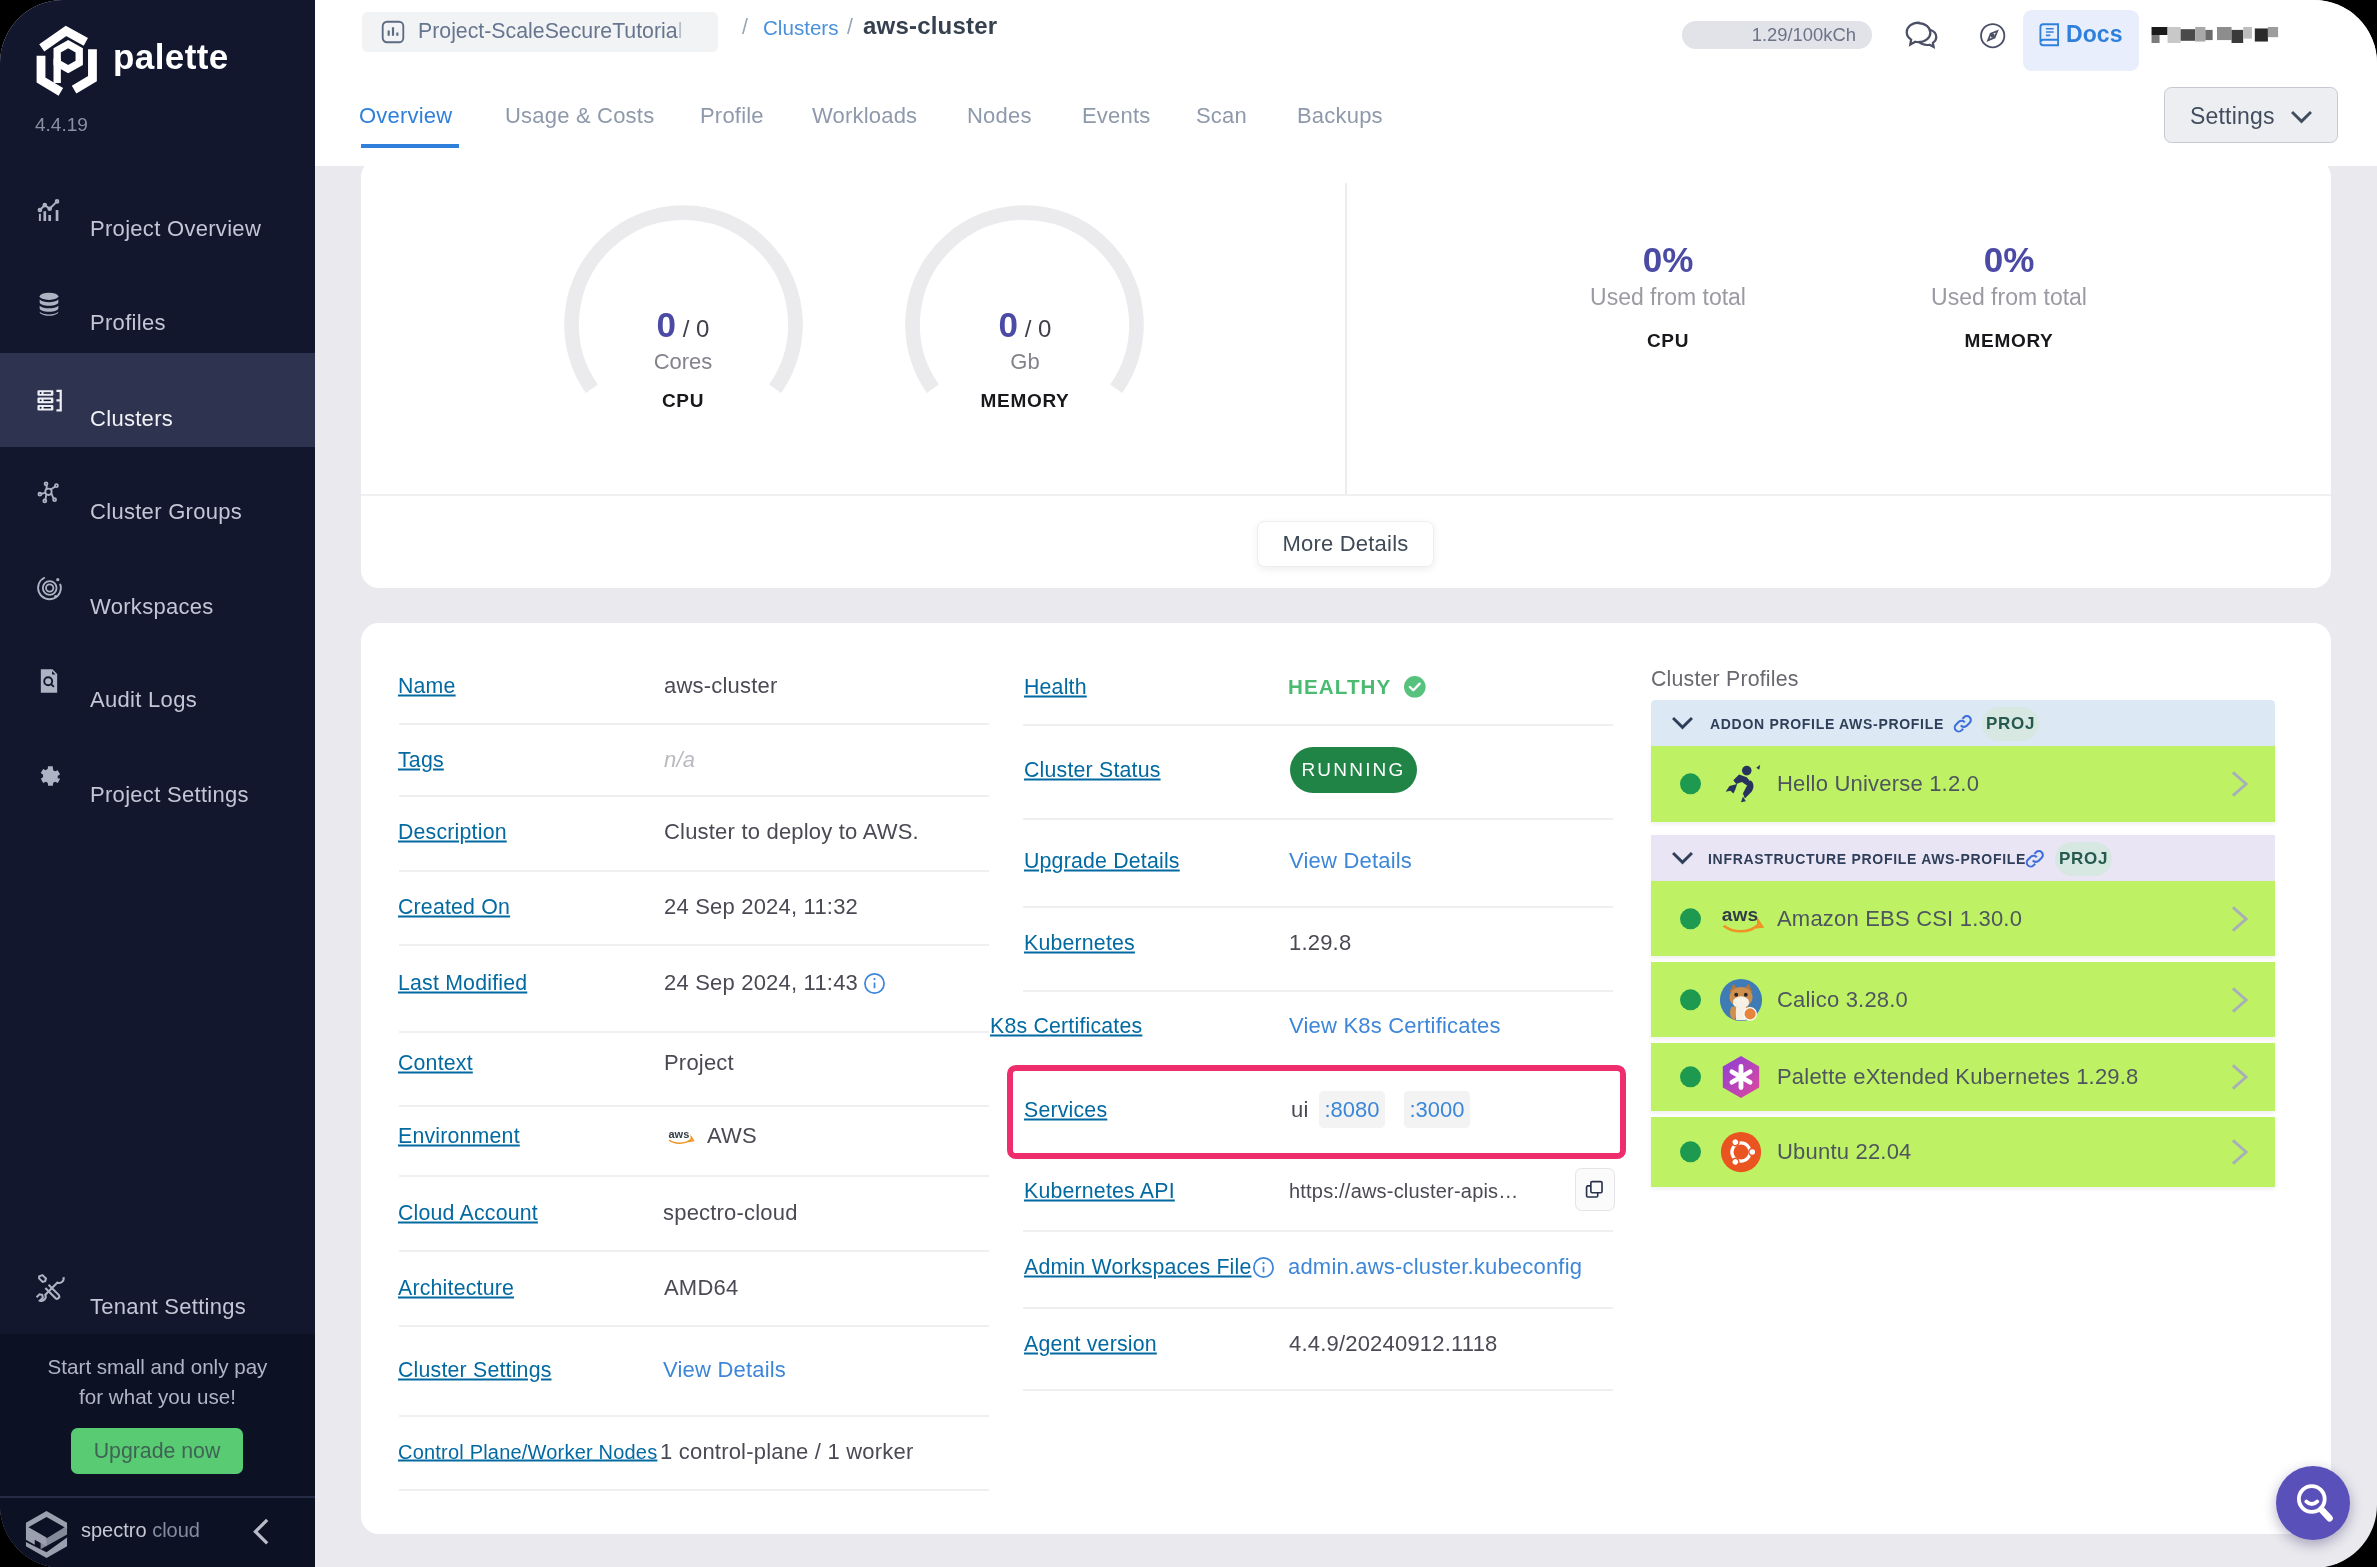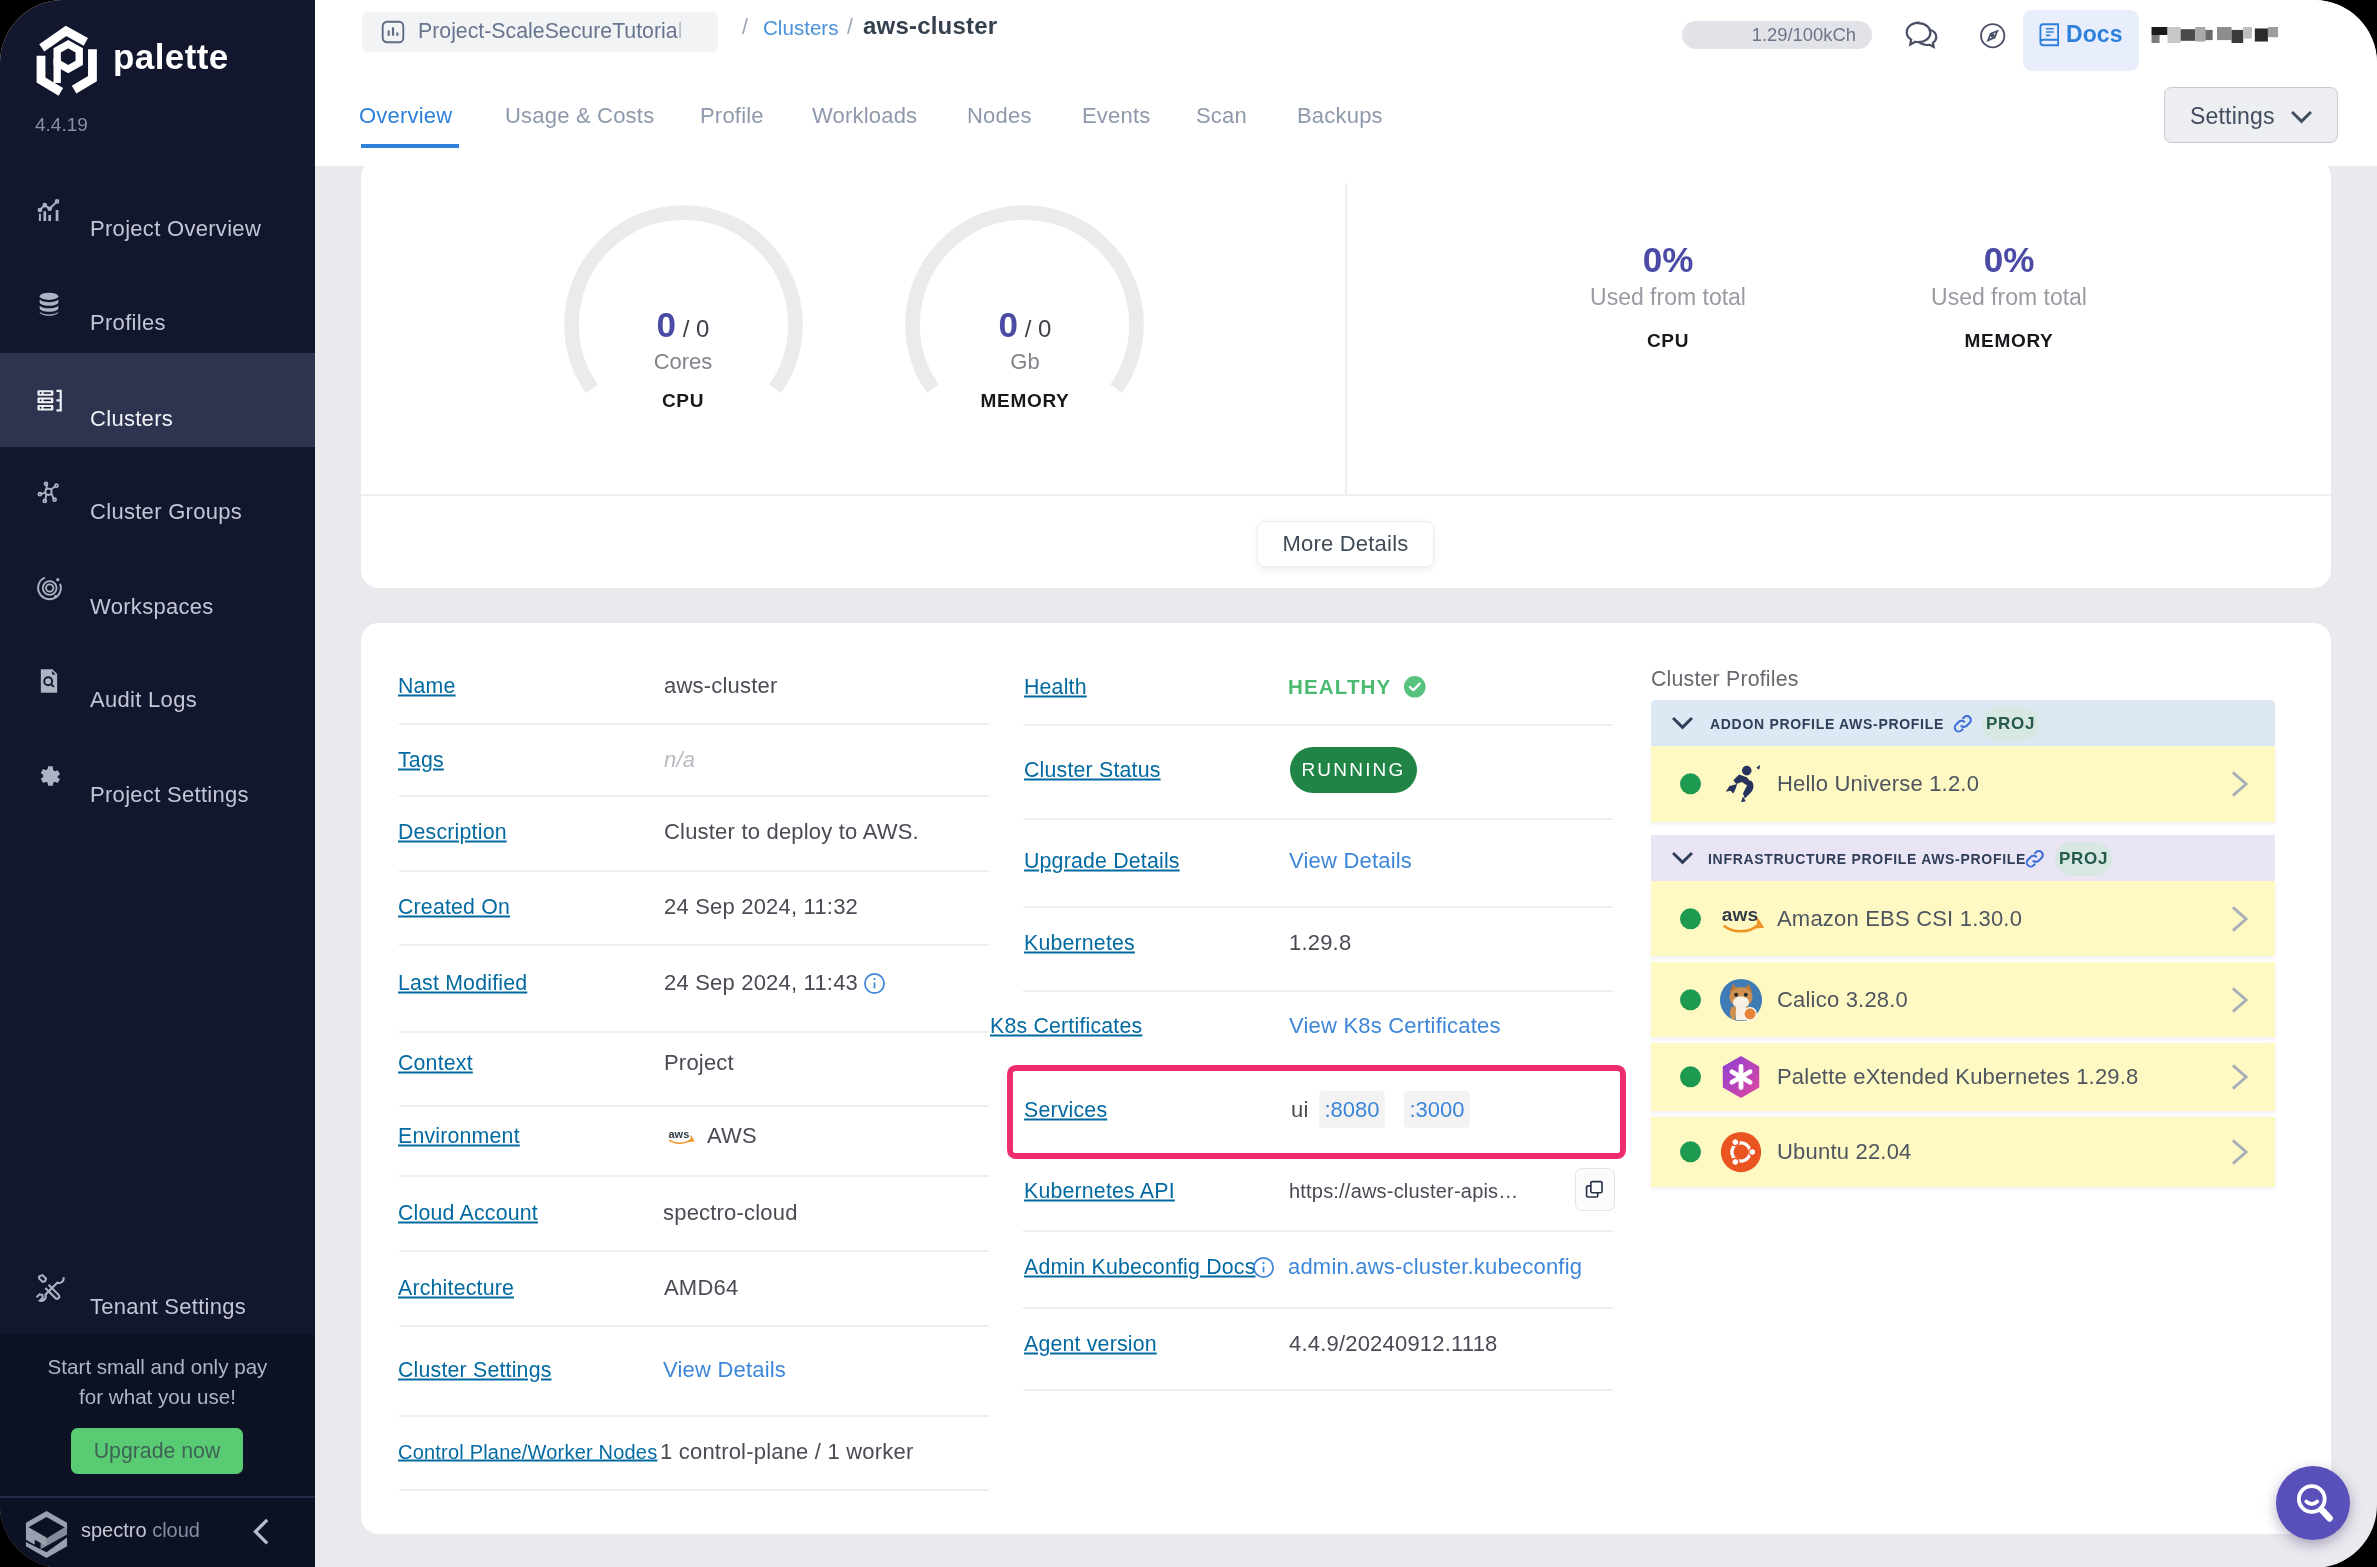--- a/index.html
+++ b/index.html
@@ -22,21 +22,21 @@
 #card1 { position:absolute; left:361px; top:159px; width:1970px; height:429px; background:#fff; border-radius:17.7px; }
 #card2 { position:absolute; left:361px; top:623px; width:1970px; height:911px; background:#fff; border-radius:17.7px; }
 .hdiv { position:absolute; height:1.5px; background:#efeff1; }
 .label { position:absolute; font-size:21.3px; color:#0369a1; letter-spacing:0.2px; white-space:nowrap; transform:translateY(-50%);text-decoration:underline; }
 .value { position:absolute; font-size:22px; color:#4a4a54; letter-spacing:0.2px; white-space:nowrap; transform:translateY(-50%); }
 .blue  { color:#3d86d8; }
 .ctr   { transform:translate(-50%,-50%); text-align:center; }
 
 
 .band { position:absolute; left:1290px; width:624px; height:46px; }
-.prow { position:absolute; left:1290px; width:624px; background:#fef9c3; box-shadow:0 2.2px 4.4px rgba(40,40,70,0.08);text-align:center; }
+.prow { position:absolute; left:1290px; width:624px; background:#bef264; box-shadow:0 2.2px 4.4px rgba(40,40,70,0.08);text-align:center; }
 .prow .nm { position:absolute; left:126px; top:50%; transform:translateY(-50%); font-size:22px; color:#4e555f; letter-spacing:0.2px; white-space:nowrap; }
 .dot { position:absolute; left:29px; width:21.3px; height:21.3px; border-radius:50%; background:#1d9950; top:50%; transform:translateY(-50%); }
 .chev { position:absolute; right:26.5px; top:50%; transform:translateY(-50%); }
 .plogo { position:absolute; left:67px; top:50%; transform:translateY(-50%); width:46px; height:46px; }
 </style>
 </head>
 <body>
 <div id="app">
   <div id="header">
 
@@ -199,21 +199,21 @@
     <div class="abs" style="left:1043px;top:468px;width:66px;height:37px;background:#f3f3f4;border-radius:4.4px;text-align:center;line-height:37px;font-size:22px;color:#3c86d9">:3000</div>
     <div class="label" style="left:663px;top:568px">Kubernetes API</div>
     <div class="value" style="left:928px;top:568px;max-width:233px;overflow:hidden;text-overflow:ellipsis;font-size:20px">https://aws-cluster-apiserver-1935073086.us-east-1.elb.amazonaws.com:6443</div>
     <div class="abs" style="left:1214px;top:545px;width:40px;height:43px;background:#fbfbfc;border:1.5px solid #e4e4e8;border-radius:6.6px">
       <svg class="abs" style="left:8px;top:9.6px" width="20.6" height="20.6" viewBox="0 0 24 24" fill="none" stroke="#29324a" stroke-width="1.9">
           <rect x="8" y="3" width="13" height="13" rx="1.5"></rect>
           <path d="M16 16 v3.5 a1.5 1.5 0 0 1-1.5 1.5 h-10 a1.5 1.5 0 0 1-1.5-1.5 v-10 a1.5 1.5 0 0 1 1.5-1.5 H8"></path>
         </svg>
     </div>
     <div class="hdiv" style="left:662px;top:607px;width:590px"></div>
-    <div class="label" style="left:663px;top:644px">Admin Kubeconfig Docs</div>
+    <div class="label" style="left:663px;top:644px">Admin Workspaces File</div>
     <svg class="abs" style="left:891px;top:633px" width="23" height="23" viewBox="0 0 24 24" fill="none" stroke="#3d86d8" stroke-width="1.8">
         <circle cx="12" cy="12" r="10"></circle>
         <path d="M12 11 v6"></path>
         <circle cx="12" cy="7.4" r="1.2" fill="#3d86d8" stroke="none"></circle>
       </svg>
     <div class="value blue" style="left:927px;top:644px">admin.aws-cluster.kubeconfig</div>
     <div class="hdiv" style="left:662px;top:684px;width:590px"></div>
     <div class="label" style="left:663px;top:721px">Agent version</div>
       <div class="value" style="left:928px;top:721px">4.4.9/20240912.1118</div>
     <div class="hdiv" style="left:662px;top:766px;width:590px"></div>

